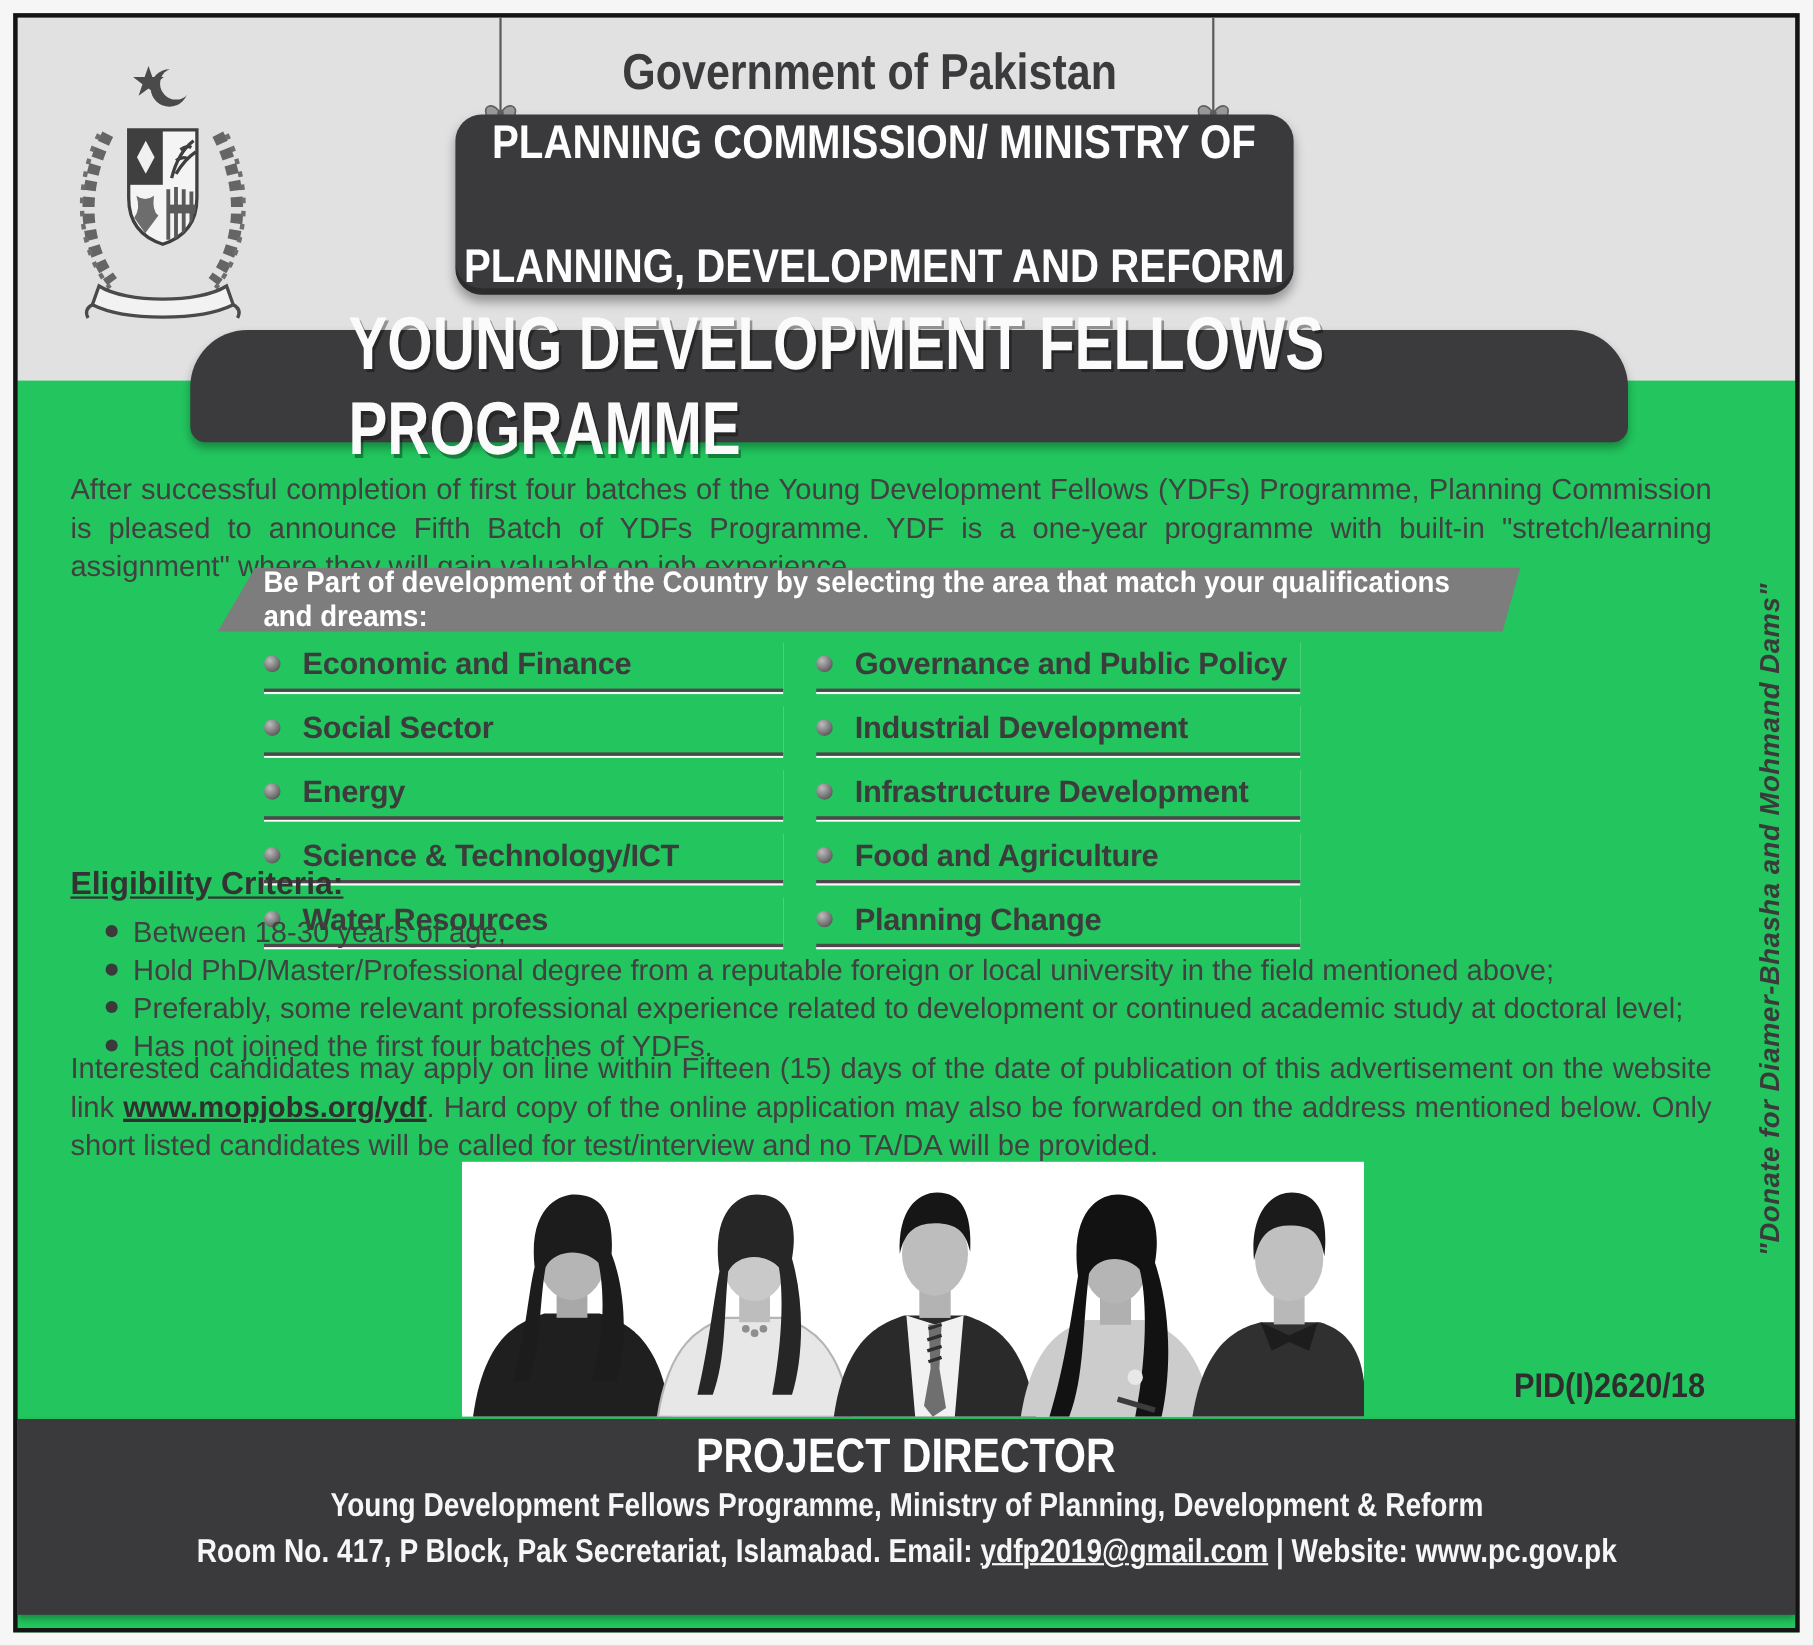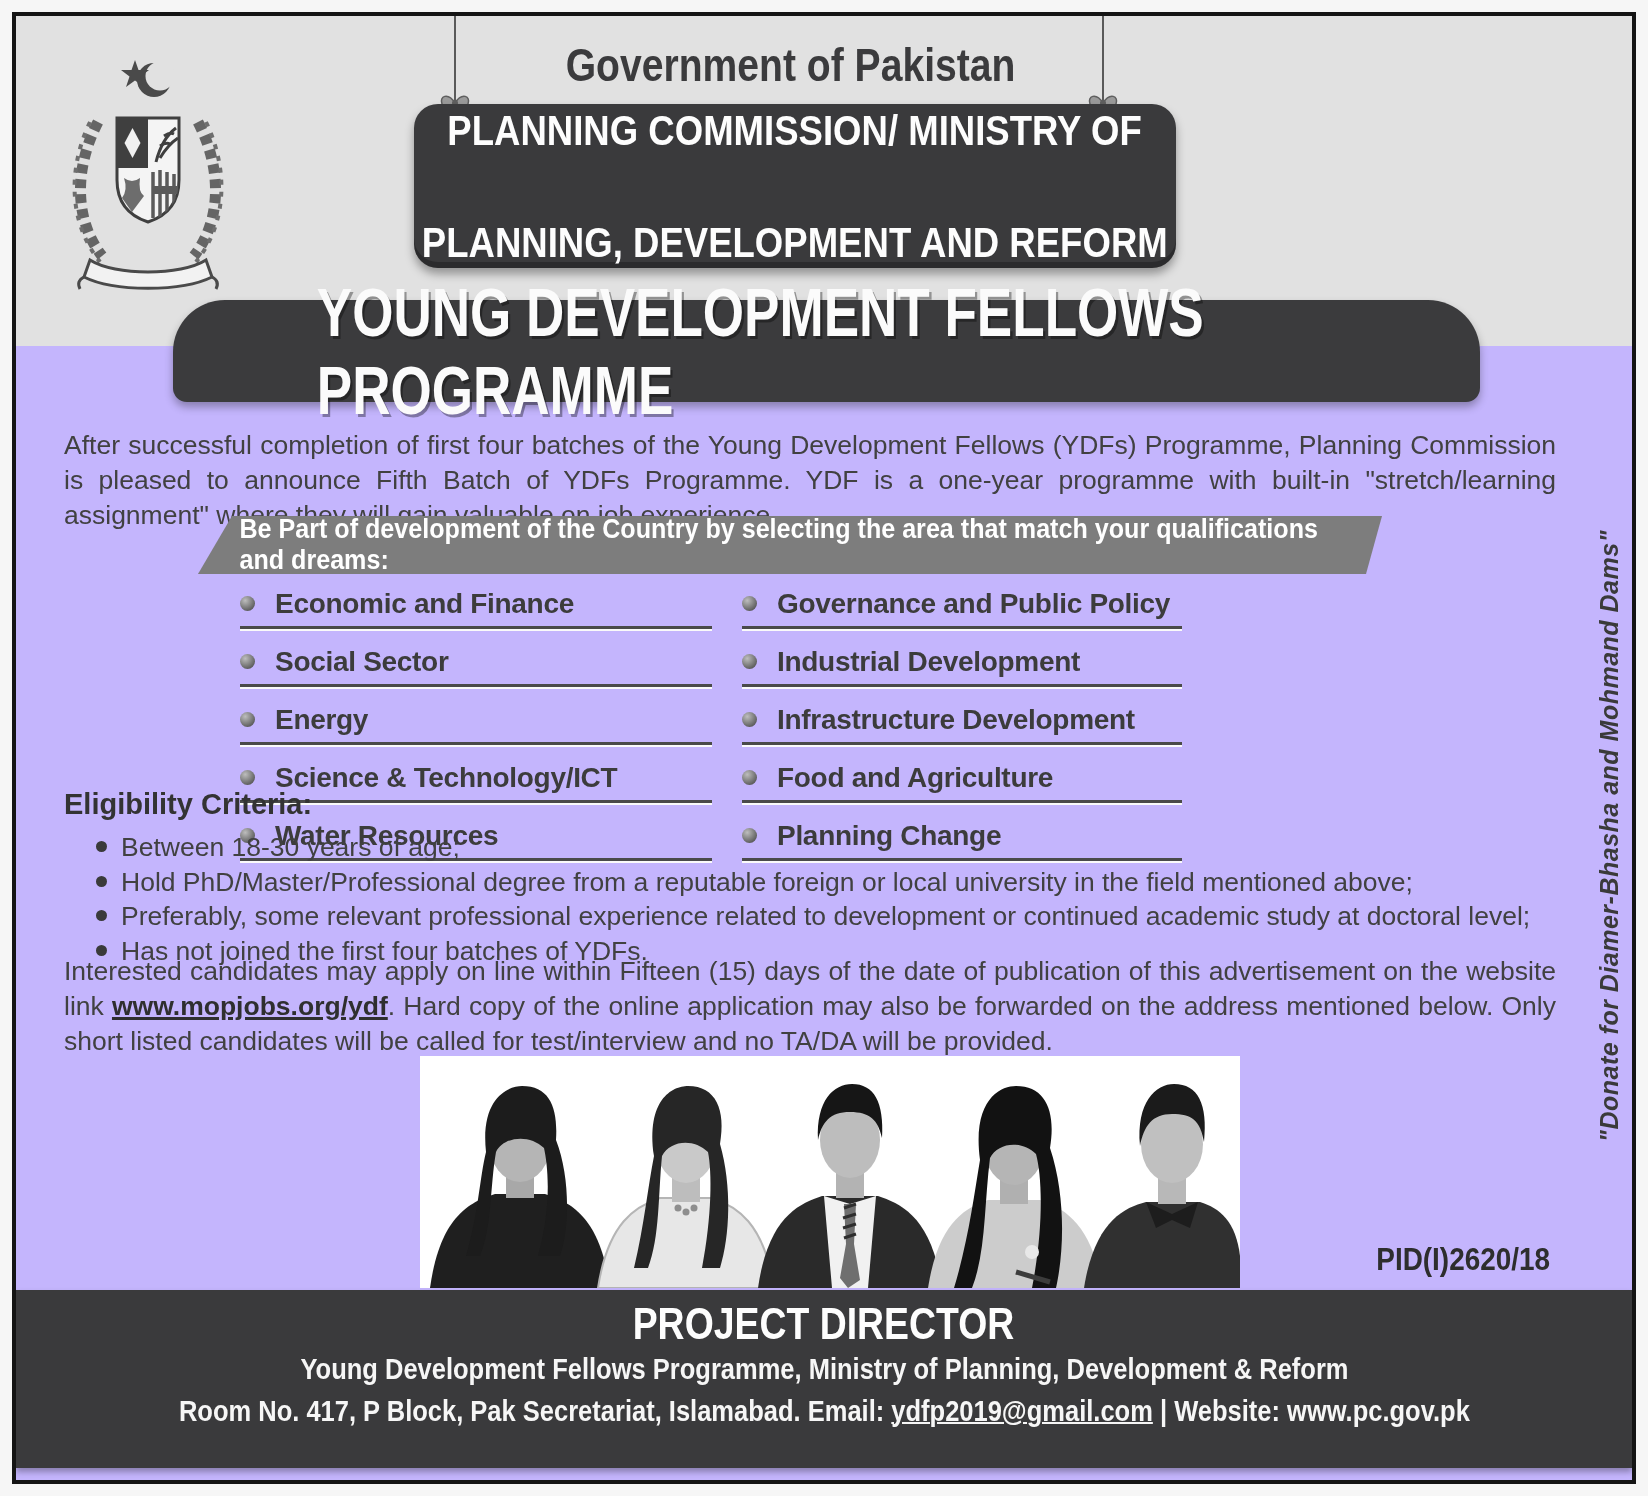--- a/index.html
+++ b/index.html
@@ -1,18 +1,18 @@
 <!DOCTYPE html>
 <html><head>
 <meta charset="utf-8">
 <style>
   * { margin:0; padding:0; box-sizing:border-box; }
   body { background:#fff; font-family:"Liberation Sans", sans-serif; }
   .page { position:relative; width:1648px; height:1496px; background:#f6f6f6; overflow:hidden; }
-  .frame { position:absolute; inset:12px; border:4px solid #141414; background:#c4b5fd; overflow:hidden; }
+  .frame { position:absolute; inset:12px; border:4px solid #141414; background:#22c55e; overflow:hidden; }
   .frame-inner { position:absolute; inset:0; }
   .header-band { position:absolute; left:0; top:0; width:100%; height:330px; background:#e1e1e1; }
 
   .emblem { position:absolute; left:44px; top:34px; width:176px; height:246px; }
 
   .govt-title { position:absolute; left:390px; top:22px; width:770px; text-align:center;
     font-size:46px; font-weight:bold; color:#3b3b3d; }
   .condensed { display:inline-block; transform:scaleX(0.85); transform-origin:center; white-space:nowrap; }
 
   .string { position:absolute; top:0; width:2px; height:92px; background:#5a5a5a; }
@@ -42,21 +42,21 @@
   .areas-band .txt { color:#fff; font-size:27px; font-weight:bold; transform:scaleX(0.93); }
 
   .areas-grid { position:absolute; left:224px; top:566px; display:grid;
     grid-template-columns:472px 440px; column-gap:30px; }
   .area-item { display:flex; align-items:flex-start; gap:20px; height:47px; padding-top:6px;
     border-bottom:3px solid #4a4a4a; box-shadow:0 2px 0 #fafafa; margin-bottom:11px;
     font-size:28px; font-weight:bold; color:#3c3c3c; letter-spacing:-0.3px; }
   .dot { flex:none; width:15px; height:15px; border-radius:50%; margin-top:8px;
     background:radial-gradient(circle at 35% 30%, #bdbdbd, #5c5c5c 75%); }
 
-  .elig-head { position:absolute; left:48px; top:772px; font-size:29px; font-weight:bold; color:#333; }
+  .elig-head { position:absolute; left:48px; top:772px; font-size:29px; font-weight:bold; color:#333;text-decoration:underline; }
   .elig-list { position:absolute; left:80px; top:814px; width:1450px; list-style:none; }
   .elig-list li { display:flex; gap:14px; font-size:26.5px; color:#414141; line-height:34.5px; }
   .elig-dot { flex:none; width:11px; height:11px; border-radius:50%; background:#3a3a3a; margin-top:11px; }
 
   .apply { position:absolute; left:48px; top:938px; width:1492px; font-size:26.5px; color:#414141;
     line-height:1.33; text-align:justify; }
   .apply .link { font-weight:bold; color:#2f2f2f; text-decoration:underline; text-decoration-thickness:2.5px;margin-top:39px; }
 
   .photo { position:absolute; left:404px; top:1040px; width:820px; height:232px; }
 

